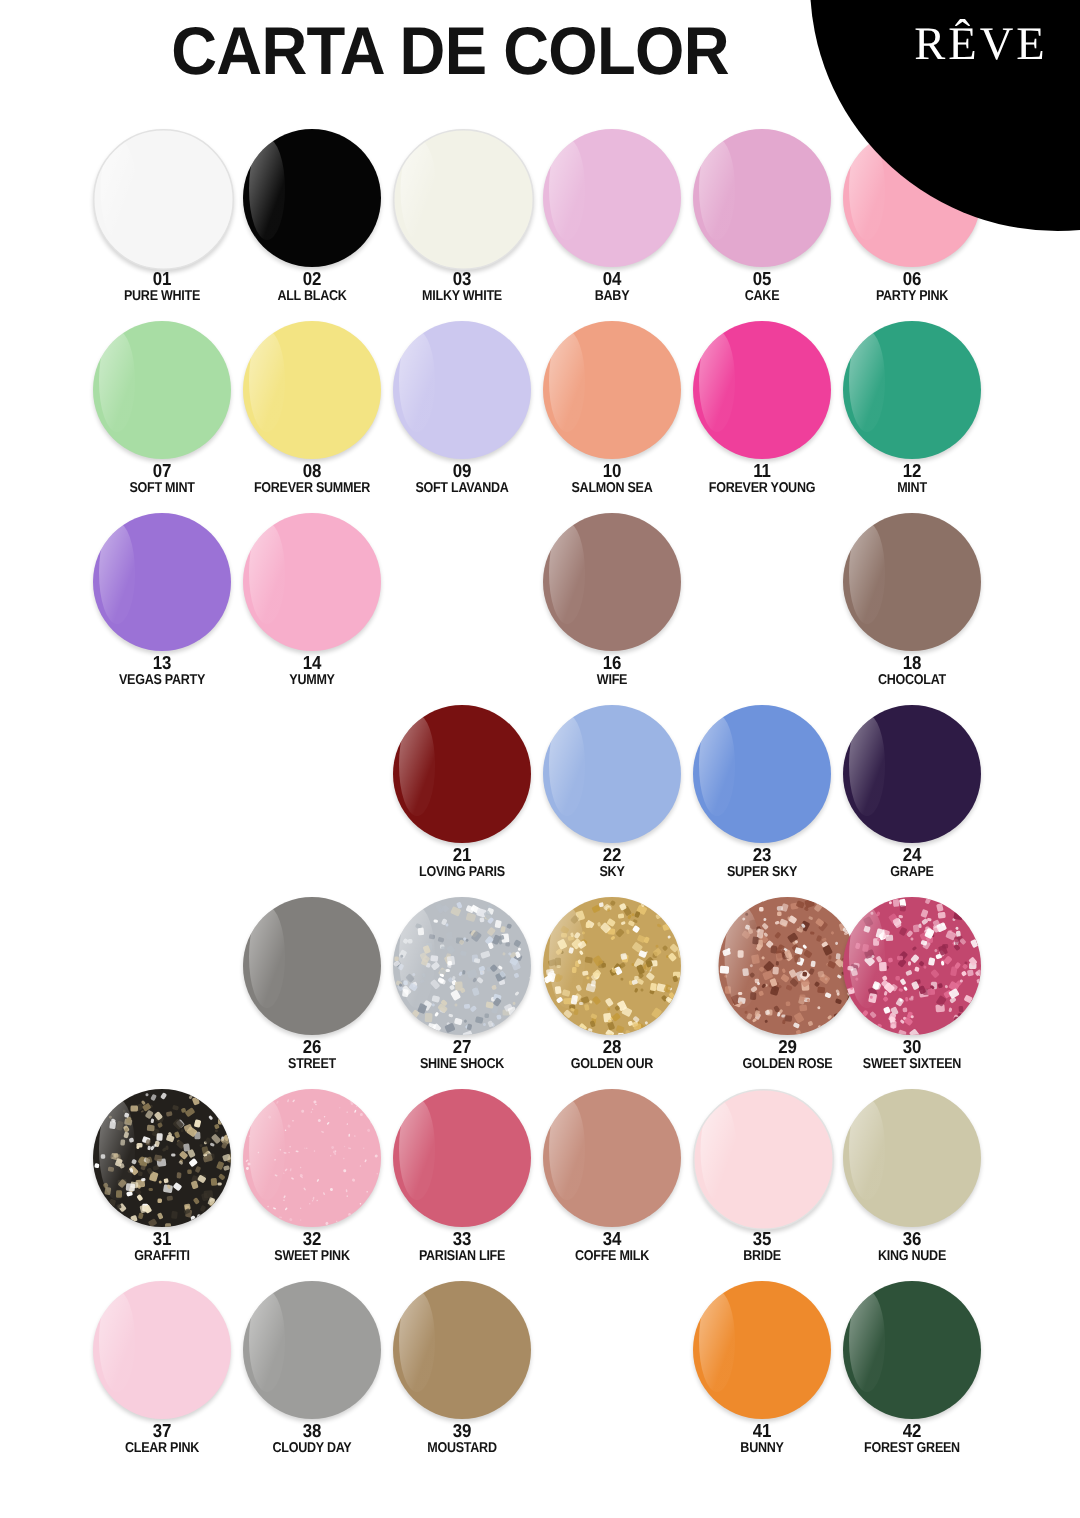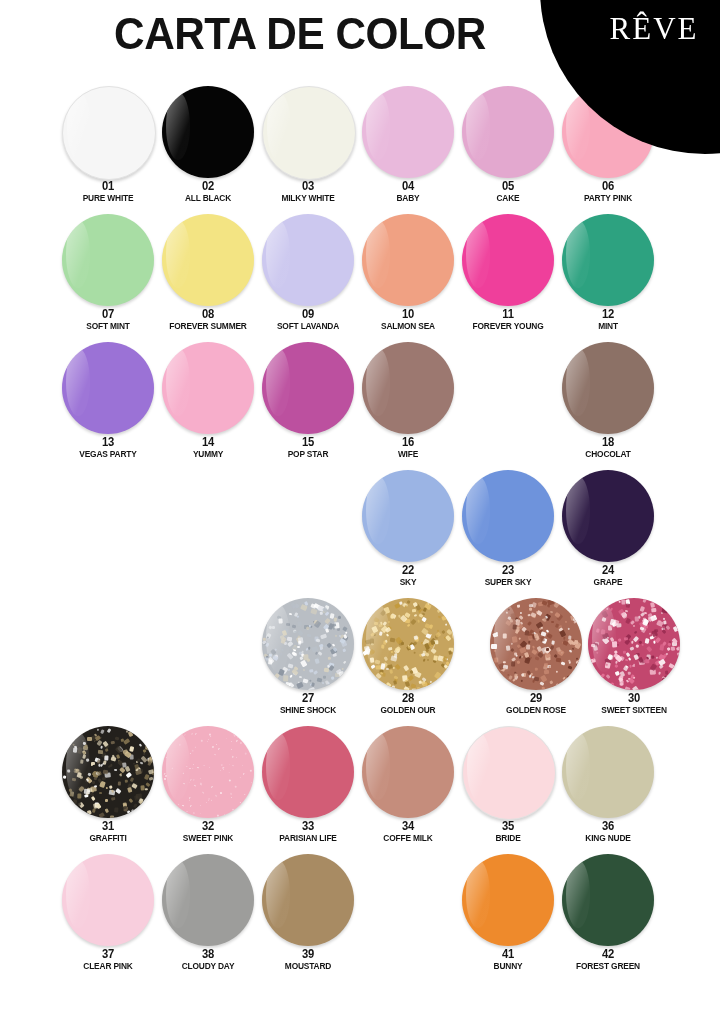--- a/index.html
+++ b/index.html
@@ -271,49 +271,49 @@
       </div>
       <div class="cell" style="left: 158px;">
         <div class="swatch-wrap">
           <div class="swatch" style="background: rgb(247, 174, 203);"></div>
         </div>
         <div class="label">
           <span class="num">14</span>
           <span class="name">YUMMY</span>
         </div>
       </div>
-      <div class="cell" style="left: 258px;">
-        <div class="swatch-wrap">
-          <div class="swatch" style="background: rgb(188, 80, 159);"></div>
-        </div>
-        <div class="label">
-          <span class="num">15</span>
-          <span class="name">POP STAR</span>
-        </div>
-      </div>
       <div class="cell" style="left: 358px;">
         <div class="swatch-wrap">
           <div class="swatch" style="background: rgb(156, 120, 112);"></div>
         </div>
         <div class="label">
           <span class="num">16</span>
           <span class="name">WIFE</span>
         </div>
       </div>
       <div class="cell" style="left: 558px;">
         <div class="swatch-wrap">
           <div class="swatch" style="background: rgb(140, 113, 102);"></div>
         </div>
         <div class="label">
           <span class="num">18</span>
           <span class="name">CHOCOLAT</span>
         </div>
       </div>
     </div>
     <div class="row">
+      <div class="cell" style="left: 258px;">
+        <div class="swatch-wrap">
+          <div class="swatch" style="background: rgb(120, 17, 17);"></div>
+        </div>
+        <div class="label">
+          <span class="num">21</span>
+          <span class="name">LOVING PARIS</span>
+        </div>
+      </div>
       <div class="cell" style="left: 358px;">
         <div class="swatch-wrap">
           <div class="swatch" style="background: rgb(155, 180, 228);"></div>
         </div>
         <div class="label">
           <span class="num">22</span>
           <span class="name">SKY</span>
         </div>
       </div>
       <div class="cell" style="left: 458px;">
@@ -329,20 +329,29 @@
         <div class="swatch-wrap">
           <div class="swatch" style="background: rgb(46, 27, 69);"></div>
         </div>
         <div class="label">
           <span class="num">24</span>
           <span class="name">GRAPE</span>
         </div>
       </div>
     </div>
     <div class="row">
+      <div class="cell" style="left: 158px;">
+        <div class="swatch-wrap">
+          <div class="swatch" style="background: rgb(129, 127, 124);"></div>
+        </div>
+        <div class="label">
+          <span class="num">26</span>
+          <span class="name">STREET</span>
+        </div>
+      </div>
       <div class="cell" style="left: 258px;">
         <div class="swatch-wrap">
           <div class="swatch" style="background: rgb(185, 190, 196);">
             <div style="position: absolute; left: 0px; top: 0px; width: 100%; height: 100%; border-radius: 50%; overflow: hidden;">
               <span style="position:absolute;left:3.9px;top:56.1px;width:4.3px;height:3.4px;background:#8e97a2;opacity:0.61;transform:rotate(118deg);border-radius:1px;"></span>
               <span style="position:absolute;left:19.7px;top:70.2px;width:5.7px;height:4.6px;background:#ffffff;opacity:0.64;transform:rotate(123deg);border-radius:1px;"></span>
               <span style="position:absolute;left:51.5px;top:5.5px;width:5.5px;height:4.4px;background:#ffffff;opacity:0.93;transform:rotate(30deg);border-radius:1px;"></span>
               <span style="position:absolute;left:29.6px;top:26.9px;width:3.9px;height:3.1px;background:#8e97a2;opacity:0.63;transform:rotate(16deg);border-radius:1px;"></span>
               <span style="position:absolute;left:18.7px;top:50.5px;width:2.9px;height:2.3px;background:#b9c0c8;opacity:0.76;transform:rotate(64deg);border-radius:1px;"></span>
               <span style="position:absolute;left:30.8px;top:48.2px;width:4.5px;height:3.6px;background:#d8d2c0;opacity:0.67;transform:rotate(124deg);border-radius:1px;"></span>
@@ -693,21 +702,21 @@
               <span style="position:absolute;left:47.5px;top:72.6px;width:3.2px;height:2.6px;background:#9c7a30;opacity:0.80;transform:rotate(147deg);border-radius:1px;"></span>
               <span style="position:absolute;left:17.1px;top:33.7px;width:3.7px;height:3.0px;background:#ffffff;opacity:0.82;transform:rotate(105deg);border-radius:1px;"></span>
             </div>
           </div>
         </div>
         <div class="label">
           <span class="num">28</span>
           <span class="name">GOLDEN OUR</span>
         </div>
       </div>
-      <div class="cell" style="left: 486px;">
+      <div class="cell" style="left: 475px;">
         <div class="swatch-wrap">
           <div class="swatch" style="background: rgb(168, 106, 87);">
             <div style="position: absolute; left: 0px; top: 0px; width: 100%; height: 100%; border-radius: 50%; overflow: hidden;">
               <span style="position:absolute;left:29.9px;top:13.8px;width:2.0px;height:1.6px;background:#ffffff;opacity:0.75;transform:rotate(14deg);border-radius:1px;"></span>
               <span style="position:absolute;left:53.4px;top:66.6px;width:5.1px;height:4.0px;background:#e3b59e;opacity:0.56;transform:rotate(106deg);border-radius:1px;"></span>
               <span style="position:absolute;left:67.4px;top:17.3px;width:5.5px;height:4.4px;background:#8e4d3a;opacity:0.60;transform:rotate(129deg);border-radius:1px;"></span>
               <span style="position:absolute;left:31.5px;top:75.4px;width:4.4px;height:3.5px;background:#e3b59e;opacity:0.81;transform:rotate(3deg);border-radius:1px;"></span>
               <span style="position:absolute;left:54.7px;top:16.5px;width:5.7px;height:4.6px;background:#6d3628;opacity:0.97;transform:rotate(118deg);border-radius:1px;"></span>
               <span style="position:absolute;left:41.8px;top:33.7px;width:4.0px;height:3.2px;background:#ffffff;opacity:0.76;transform:rotate(28deg);border-radius:1px;"></span>
               <span style="position:absolute;left:49.1px;top:29.4px;width:3.4px;height:2.7px;background:#e3b59e;opacity:0.68;transform:rotate(149deg);border-radius:1px;"></span>
@@ -875,21 +884,21 @@
               <span style="position:absolute;left:51.2px;top:77.8px;width:5.6px;height:4.5px;background:#c98a72;opacity:0.72;transform:rotate(60deg);border-radius:1px;"></span>
               <span style="position:absolute;left:58.4px;top:1.9px;width:5.8px;height:4.7px;background:#8e4d3a;opacity:0.92;transform:rotate(162deg);border-radius:1px;"></span>
             </div>
           </div>
         </div>
         <div class="label">
           <span class="num">29</span>
           <span class="name">GOLDEN ROSE</span>
         </div>
       </div>
-      <div class="cell" style="left: 584px;">
+      <div class="cell" style="left: 558px;">
         <div class="swatch-wrap">
           <div class="swatch" style="background: rgb(194, 71, 110);">
             <div style="position: absolute; left: 0px; top: 0px; width: 100%; height: 100%; border-radius: 50%; overflow: hidden;">
               <span style="position:absolute;left:52.6px;top:14.9px;width:3.6px;height:2.8px;background:#ffffff;opacity:0.68;transform:rotate(141deg);border-radius:1px;"></span>
               <span style="position:absolute;left:17.2px;top:60.9px;width:5.9px;height:4.7px;background:#96294e;opacity:0.77;transform:rotate(68deg);border-radius:1px;"></span>
               <span style="position:absolute;left:48.4px;top:55.4px;width:3.7px;height:3.0px;background:#96294e;opacity:0.83;transform:rotate(174deg);border-radius:1px;"></span>
               <span style="position:absolute;left:64.7px;top:42.1px;width:3.0px;height:2.4px;background:#e36f95;opacity:0.83;transform:rotate(65deg);border-radius:1px;"></span>
               <span style="position:absolute;left:45.4px;top:39.2px;width:5.4px;height:4.3px;background:#ffffff;opacity:0.80;transform:rotate(131deg);border-radius:1px;"></span>
               <span style="position:absolute;left:44.8px;top:66.1px;width:2.4px;height:1.9px;background:#f6c3d4;opacity:0.61;transform:rotate(82deg);border-radius:1px;"></span>
               <span style="position:absolute;left:42.7px;top:77.1px;width:3.5px;height:2.8px;background:#e36f95;opacity:0.94;transform:rotate(110deg);border-radius:1px;"></span>

